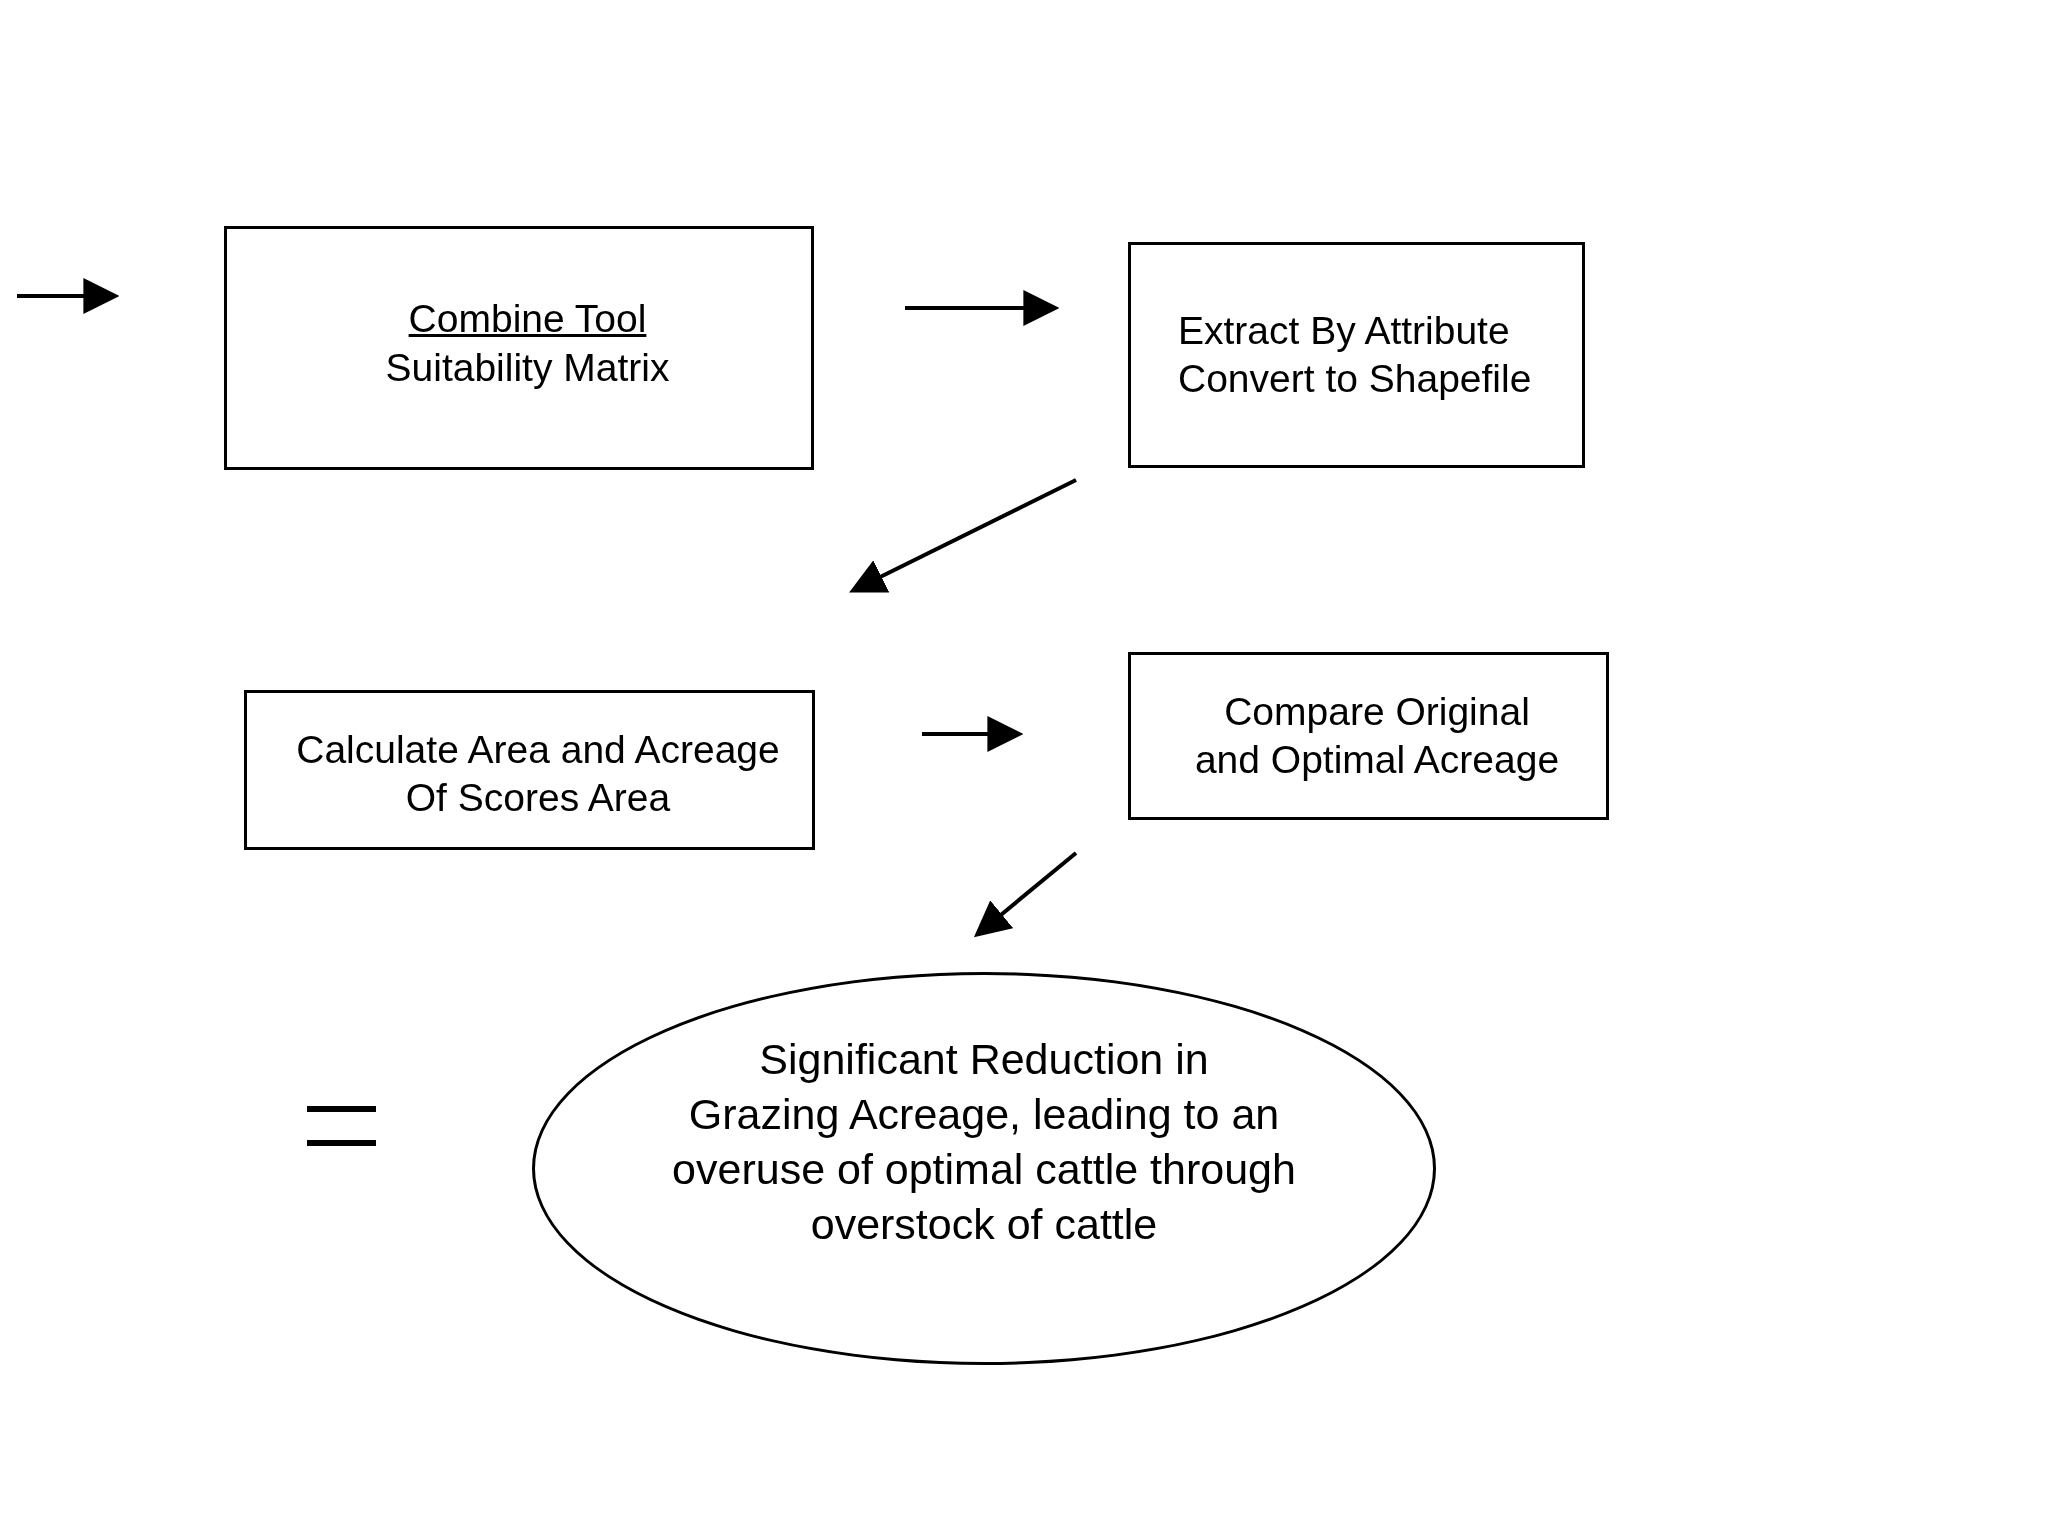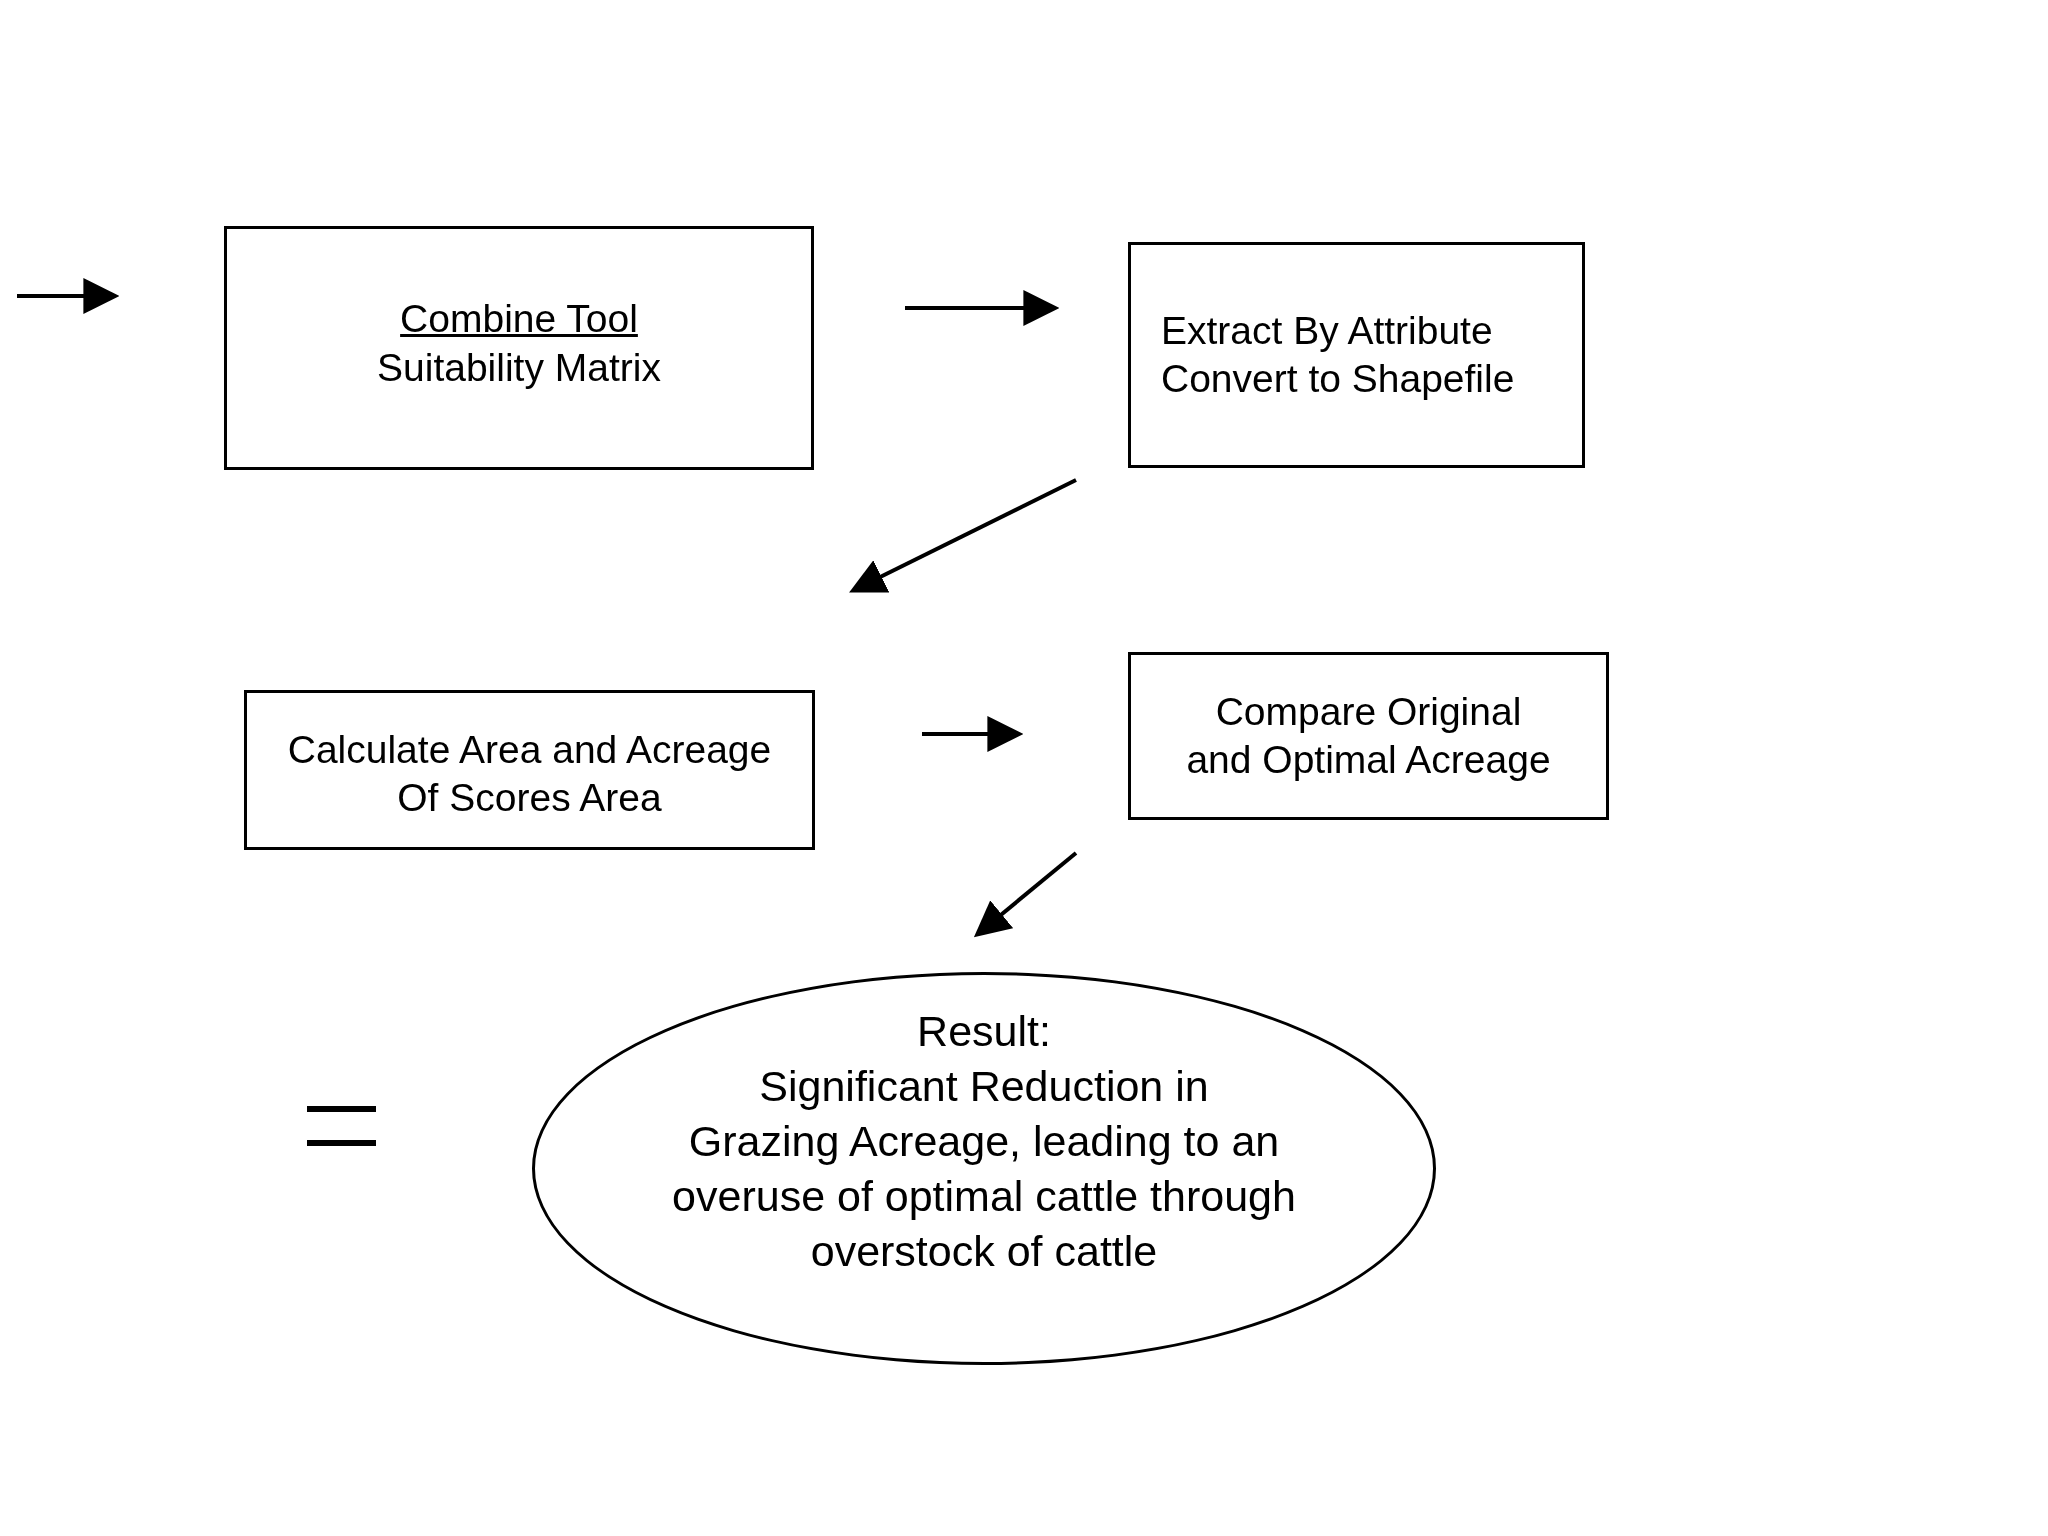--- a/index.html
+++ b/index.html
@@ -32,21 +32,21 @@
     box-sizing: border-box;
     border: 3px solid #000000;
     background: #ffffff;
     display: flex;
     flex-direction: column;
     justify-content: center;
     font-size: 39px;
     line-height: 49px;
     text-align: center;
   }
-  .node .ln { white-space: nowrap; }
+  .node .ln { white-space: nowrap; padding-left: 17px; }
   .underline { text-decoration: underline; }
 
   .box1 { left: 224px; top: 226px; width: 590px; height: 244px; padding-bottom: 10px; }
   .box2 { left: 1128px; top: 242px; width: 457px; height: 226px;
           text-align: left; padding-left: 30px; line-height: 48px; }
   .box3 { left: 244px; top: 652px; width: 571px; height: 160px; line-height: 48px; padding-top: 8px; margin-top: 38px; }
   .box4 { left: 1128px; top: 652px; width: 481px; height: 168px; line-height: 48px; }
 
   .ellipse {
     position: absolute;
@@ -112,20 +112,19 @@
     <div class="ln">Compare Original</div>
     <div class="ln">and Optimal Acreage</div>
   </div>
 
   <div class="equals">
     <div class="bar b1"></div>
     <div class="bar b2"></div>
   </div>
 
   <div class="ellipse">
-    <div class="ln">Result:</div>
     <div class="ln">Significant Reduction in</div>
     <div class="ln">Grazing Acreage, leading to an</div>
     <div class="ln">overuse of optimal cattle through</div>
     <div class="ln">overstock of cattle</div>
   </div>
 
 </div>
 
 </body></html>

